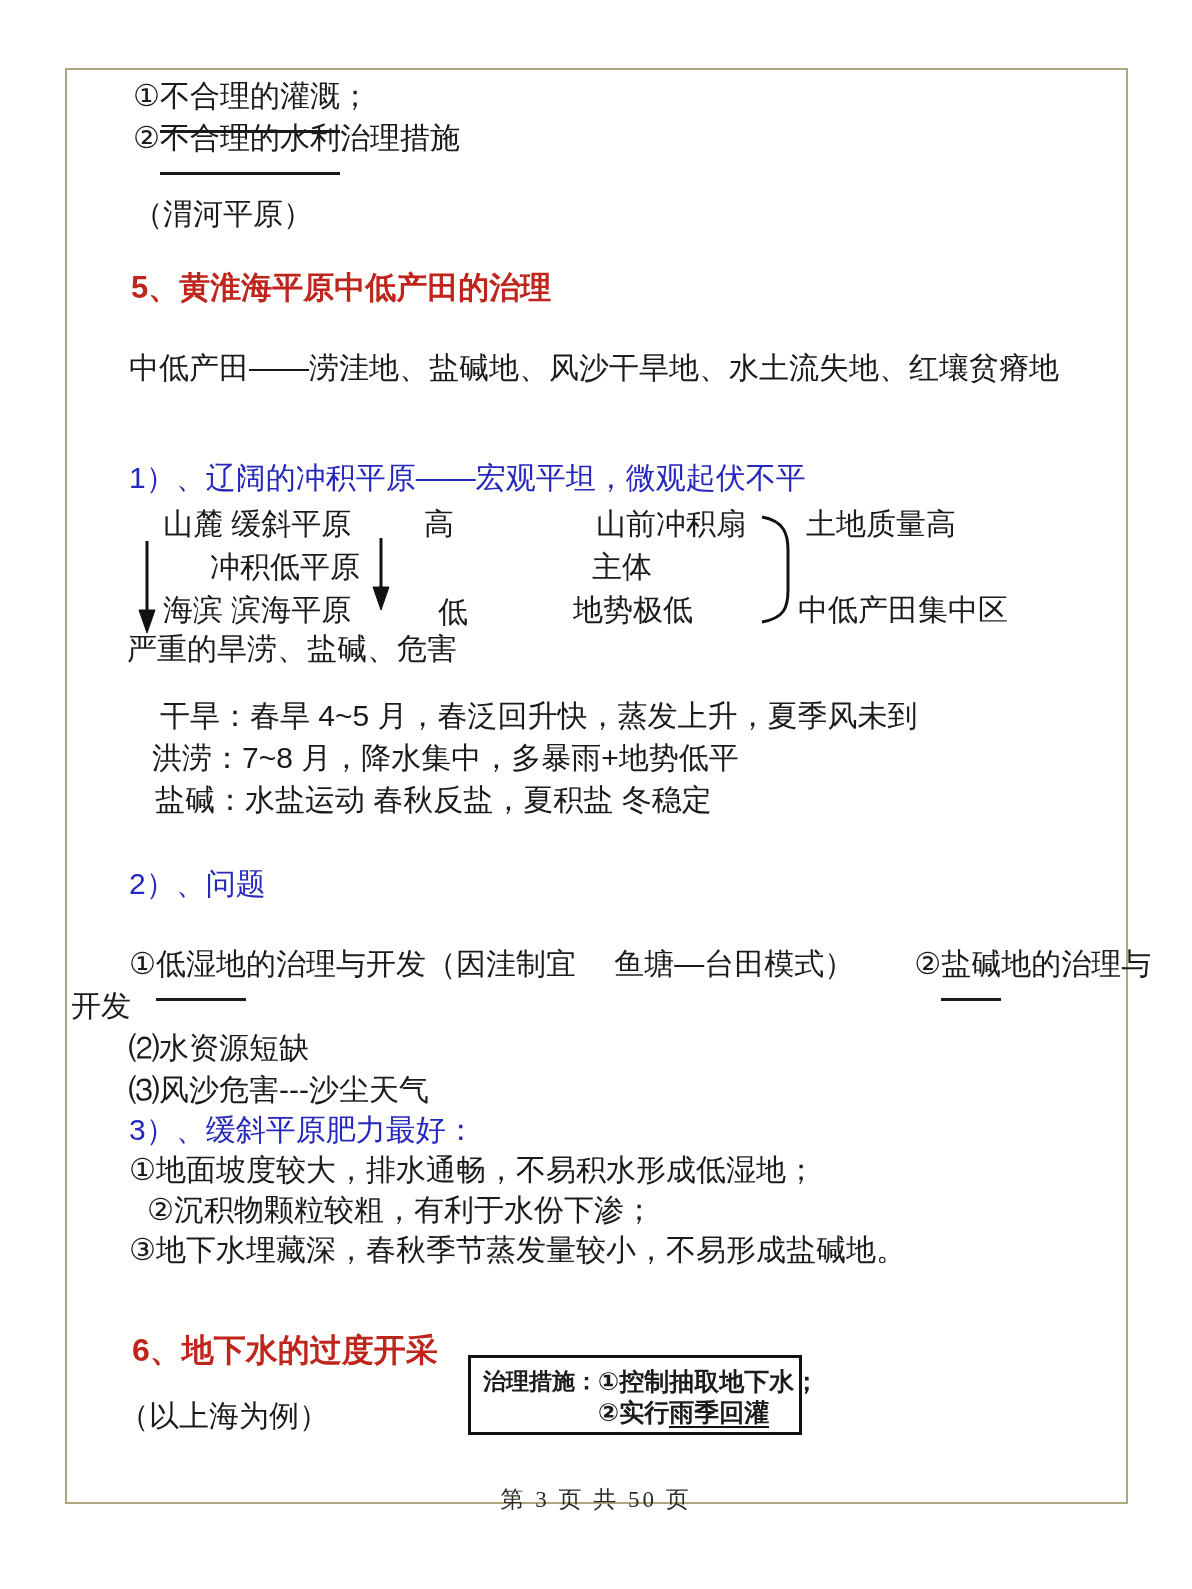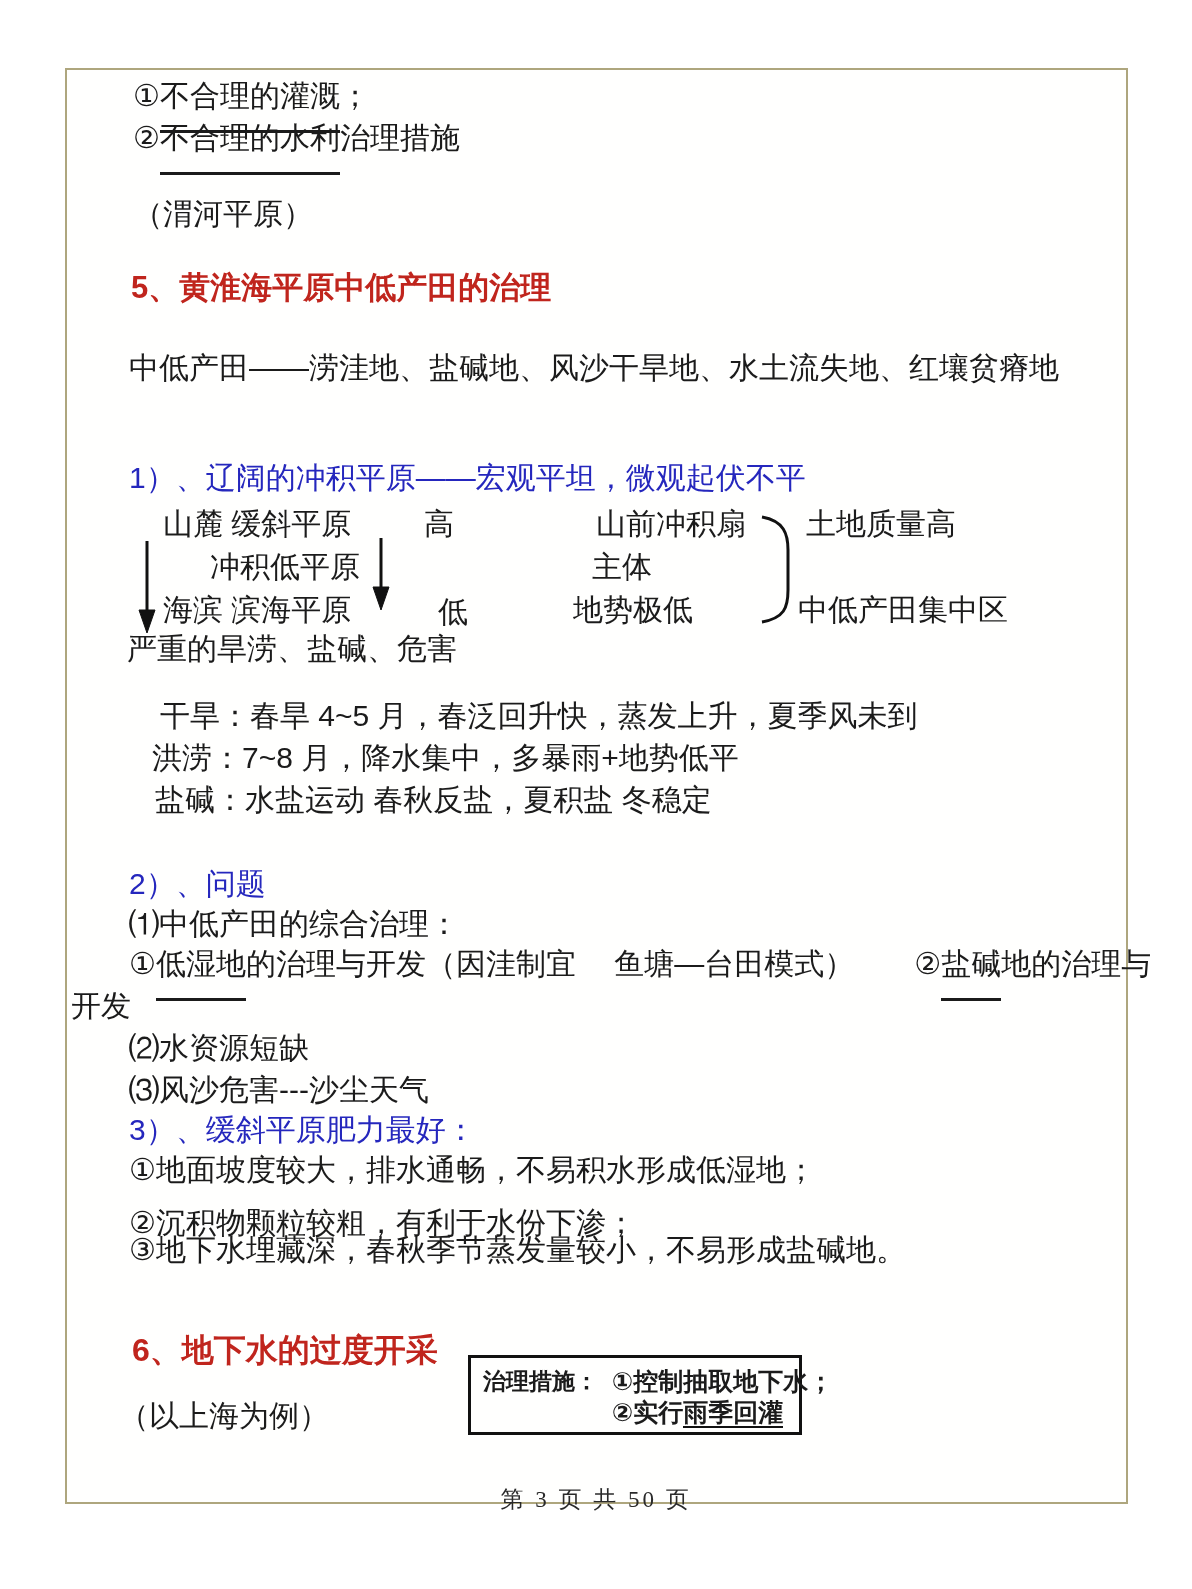--- a/index.html
+++ b/index.html
@@ -31,21 +31,21 @@
   .tbox{
     position:absolute;left:468px;top:1355px;
     width:334px;height:80px;
     border:3px solid #111;
     box-sizing:border-box;
     display:flex;align-items:flex-start;
     padding:8px 10px 4px 12px;
     background:#fffffe;
   }
   .tbox .lbl{font-size:23px;font-weight:bold;line-height:30px;white-space:nowrap;}
-  .tbox .items{margin-left:14px;font-size:25px;line-height:31px;white-space:nowrap;}
+  .tbox .items{font-size:25px;line-height:31px;white-space:nowrap;}
   .tbox .items .it{font-weight:600;}
   .u2{border-bottom:2px solid #111;}
   .bold-u{font-weight:800;}
   .footer{
     position:absolute;left:0;top:1484px;width:100%;
     text-align:center;
     font-family:"Liberation Serif","DejaVu Serif",serif;
     font-size:23px;color:#2a2a2a;
     letter-spacing:3px;
   }
@@ -90,29 +90,28 @@
   </svg>
   <svg class="brace" style="left:758px;top:512px;" width="38" height="114" viewBox="0 0 38 114">
     <path d="M4 5 C 26 9, 30 22, 30 38 L 30 78 C 30 96, 26 106, 4 110" fill="none" stroke="#111" stroke-width="3"></path>
   </svg>
 
   <div class="ln" style="left:160px;top:698px;">干旱：春旱 4~5 月，春泛回升快，蒸发上升，夏季风未到</div>
   <div class="ln" style="left:152px;top:740px;">洪涝：7~8 月，降水集中，多暴雨+地势低平</div>
   <div class="ln" style="left:155px;top:782px;">盐碱：水盐运动 春秋反盐，夏积盐 冬稳定</div>
 
   <div class="ln blue" style="left:129px;top:866px;">2）、问题</div>
-  <div class="ln" style="left:129px;top:906px;">⑴中低产田的综合治理：</div>
   <div class="ln" style="left:129px;top:946px;"><span>①</span><span class="u">低湿地</span><span>的治理与开发（因洼制宜　 鱼塘—台田模式）　　</span><span>②</span><span class="u">盐碱</span><span>地的治理与</span></div>
   <div class="ln" style="left:71px;top:988px;">开发</div>
   <div class="ln" style="left:129px;top:1030px;">⑵水资源短缺</div>
   <div class="ln" style="left:129px;top:1072px;">⑶风沙危害---沙尘天气</div>
 
   <div class="ln blue" style="left:129px;top:1112px;">3）、缓斜平原肥力最好：</div>
   <div class="ln" style="left:129px;top:1152px;">①地面坡度较大，排水通畅，不易积水形成低湿地；</div>
-  <div class="ln" style="left:129px;top:1192px;margin-top:13px;">②沉积物颗粒较粗，有利于水份下渗；</div>
+  <div class="ln" style="left:147px;top:1192px;">②沉积物颗粒较粗，有利于水份下渗；</div>
   <div class="ln" style="left:129px;top:1232px;">③地下水埋藏深，春秋季节蒸发量较小，不易形成盐碱地。</div>
 
   <div class="ln red" style="left:132px;top:1332px;font-size:32px;">6、地下水的过度开采</div>
 
   <div class="tbox">
     <div class="lbl">治理措施：</div>
     <div class="items">
       <div class="it">①控制抽取地下水；</div>
       <div class="it"><span>②实行</span><span class="u2 bold-u">雨季</span><span class="u2">回灌</span></div>
     </div>

